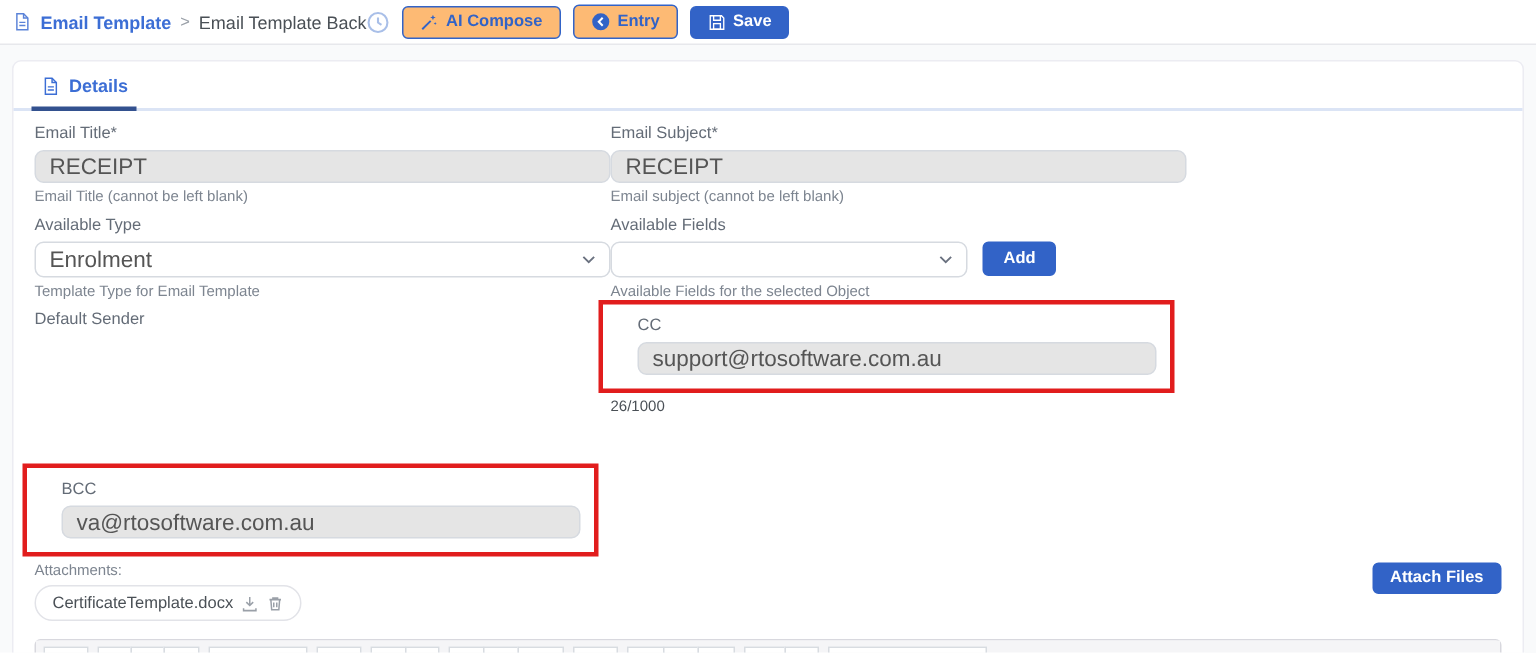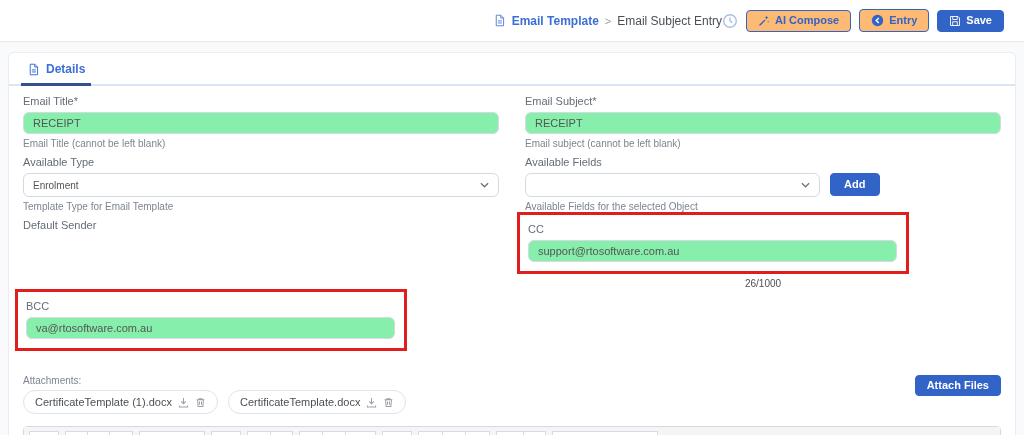--- a/index.html
+++ b/index.html
@@ -5,65 +5,65 @@
   :root{
     --accent:#3263c7;
     --link:#3c6ed5;
     --red:#e11d1d;
   }
   *{box-sizing:border-box;margin:0;padding:0;}
   html,body{width:1024px;height:435px;overflow:hidden;}
   body{font-family:"Liberation Sans",sans-serif;background:#f9fafb;color:#4a5056;}
 
   
-  .topbar{height:42px;background:#fff;border-bottom:1px solid #e7e8ec;
-    display:flex;align-items:center;justify-content:flex-end;padding:0 20px;}
+  .topbar{height:30px;background:#fff;border-bottom:1px solid #e7e8ec;
+    display:flex;align-items:center;justify-content:flex-start;padding:0 8px;}
   .crumb{display:flex;align-items:center;gap:6px;font-size:12px;}
   .crumb .doc-ic{color:#5b83d8;display:flex;}
   .crumb a{color:var(--link);font-weight:700;text-decoration:none;cursor:pointer;}
   .crumb .sep{color:#9aa0a8;font-size:11px;}
   .crumb .cur{color:#4a5056;}
   .actions{display:flex;align-items:center;gap:8px;}
   .hist{color:#a9bfe8;display:flex;cursor:pointer;}
   .btn{display:inline-flex;align-items:center;gap:5px;font-family:inherit;font-size:11px;
     font-weight:600;border-radius:4px;padding:4px 11px;cursor:pointer;line-height:1;}
   .btn-outline{background:#fdba74;border:1px solid var(--accent);color:var(--accent);}
   .btn-primary{background:var(--accent);border:1px solid var(--accent);color:#fff;}
 
   
   .card{margin:10px 8px 0;background:#fff;border:1px solid #ececf2;border-radius:6px;
     min-height:390px;}
   .tabbar{border-bottom:2px solid #dbe4f5;padding:0 12px;}
   .tab{display:inline-flex;align-items:center;gap:6px;color:var(--link);font-size:12px;
     font-weight:600;padding:9px 6px 7px;border-bottom:3px solid #33518f;margin-bottom:-2px;cursor:pointer;}
 
   
-  .form-grid{display:grid;grid-template-columns:1fr 1fr;column-gap:26px;
+  .form-grid{display:grid;grid-template-columns:1fr 1fr 1fr;
     padding:2px 14px 0;align-items:start;}
   .c1{grid-column:1;} .c2{grid-column:2;}
-  .r1{grid-row:1;} .r2{grid-row:2;} .r3{grid-row:3;} .r4{grid-row:4;} .r5{grid-row:5;}
+  .r1{grid-row:1;} .r2{grid-row:2;} .r3{grid-row:3;} .r4{grid-row:4;} .r5{grid-row:5;margin-top:32px;}
   .fg label{display:block;font-size:11px;color:#646c77;margin:7px 0 5px;}
   .fg input[type=text]{width:100%;height:22px;border:1px solid #d6dae0;border-radius:6px;
-    padding:0 9px;font-size:11px;color:#555;font-family:inherit;outline:none;background:#86efac;}
+    padding:0 9px;font-size:15px;color:#555;font-family:inherit;outline:none;background:#e5e5e5;}
   .helper{font-size:10px;color:#7d8590;margin-top:4px;}
   .select{height:24px;border:1px solid #d6dae0;border-radius:6px;background:#fff;
     display:flex;align-items:center;justify-content:space-between;padding:0 9px;
-    font-size:10px;color:#555;cursor:pointer;}
+    font-size:15px;color:#555;cursor:pointer;}
   .avail-row{display:flex;align-items:flex-start;gap:10px;}
   .avail-row .select{flex:0 0 62%;}
   .btn-add{padding:5px 13px;}
   .check-row{display:flex;align-items:center;gap:7px;margin:10px 0 2px;font-size:11px;color:#4a5056;}
   .checkbox{width:13px;height:13px;border:1.5px solid #a9b4c4;border-radius:3px;background:#fff;
     display:inline-block;cursor:pointer;}
-  .redbox{border:3px solid var(--red);padding:1px 9px 9px 8px;margin-left:-8px;width:392px;max-width:100%;}
-  .counter{text-align:center;font-size:10px;color:#4a5056;margin-top:4px;}
+  .redbox{border:3px solid var(--red);padding:1px 9px 9px 23px;margin-left:-8px;width:392px;max-width:100%;}
+  .counter{text-align:left;font-size:10px;color:#4a5056;margin-top:4px;}
 
   
   .attach-row{display:flex;justify-content:space-between;align-items:flex-start;
-    padding:4px 14px 0;margin-top:20px;}
+    padding:4px 14px 0;}
   .attach-label{font-size:10px;color:#7d8590;margin-bottom:4px;}
   .chips{display:flex;gap:10px;}
   .chip{display:inline-flex;align-items:center;gap:6px;border:1px solid #e2e3e8;
     border-radius:14px;padding:5px 11px;font-size:11px;color:#4a5056;background:#fff;cursor:pointer;}
   .chip .ic{display:flex;color:#9aa0a8;cursor:pointer;}
 
   
   .editor{margin:12px 14px 0;border:1px solid #d8d8de;border-radius:4px;display:flex;flex-direction:column;}
   .toolbar{background:#f5f5f7;border-bottom:1px solid #d8d8de;padding:4px 5px;
     display:flex;align-items:center;gap:6px;flex-wrap:nowrap;}
@@ -85,21 +85,21 @@
   <div class="crumb">
     <span class="doc-ic">
       <svg viewBox="0 0 16 16" width="13" height="13" fill="none" stroke="currentColor" stroke-width="1.2">
         <path d="M4 1.5h5.5L13 5v9.5H4z"></path>
           <path d="M9.5 1.5V5H13"></path>
           <path d="M6 8.5h5M6 11h5"></path>
       </svg>
     </span>
     <a>Email Template</a>
     <span class="sep">&gt;</span>
-    <span class="cur">Email Subject Entry</span>
+    <span class="cur">Email Template Back</span>
   </div>
   <div class="actions">
     <span class="hist">
       <svg viewBox="0 0 16 16" width="16" height="16" fill="none" stroke="currentColor" stroke-width="1.4">
         <circle cx="8" cy="8" r="6.3"></circle>
           <path d="M8 4.6V8l2.3 1.6"></path>
       </svg>
     </span>
     <button class="btn btn-outline">
       <span>
@@ -209,34 +209,20 @@
         <input type="text" value="va@rtosoftware.com.au" style="">
       </div>
     </div>
   </div>
 
   <div class="attach-row">
     <div>
       <div class="attach-label">Attachments:</div>
       <div class="chips">
         <span class="chip">
-          <span>CertificateTemplate (1).docx</span>
-          <span class="ic">
-            <svg viewBox="0 0 12 12" width="11" height="11" fill="none" stroke="currentColor" stroke-width="1.1">
-              <path d="M6 1v6M3.5 4.8L6 7.3 8.5 4.8"></path>
-                <path d="M1.5 9.3v1.7h9V9.3"></path>
-            </svg>
-          </span>
-          <span class="ic">
-            <svg viewBox="0 0 12 12" width="11" height="11" fill="none" stroke="currentColor" stroke-width="1.1">
-              <path d="M1.8 3h8.4M4.3 3V1.8h3.4V3M2.8 3l.6 7.4h5.2L9.2 3M4.9 5v3.5M7.1 5v3.5"></path>
-            </svg>
-          </span>
-        </span>
-        <span class="chip">
           <span>CertificateTemplate.docx</span>
           <span class="ic">
             <svg viewBox="0 0 12 12" width="11" height="11" fill="none" stroke="currentColor" stroke-width="1.1">
               <path d="M6 1v6M3.5 4.8L6 7.3 8.5 4.8"></path>
                 <path d="M1.5 9.3v1.7h9V9.3"></path>
             </svg>
           </span>
           <span class="ic">
             <svg viewBox="0 0 12 12" width="11" height="11" fill="none" stroke="currentColor" stroke-width="1.1">
               <path d="M1.8 3h8.4M4.3 3V1.8h3.4V3M2.8 3l.6 7.4h5.2L9.2 3M4.9 5v3.5M7.1 5v3.5"></path>

